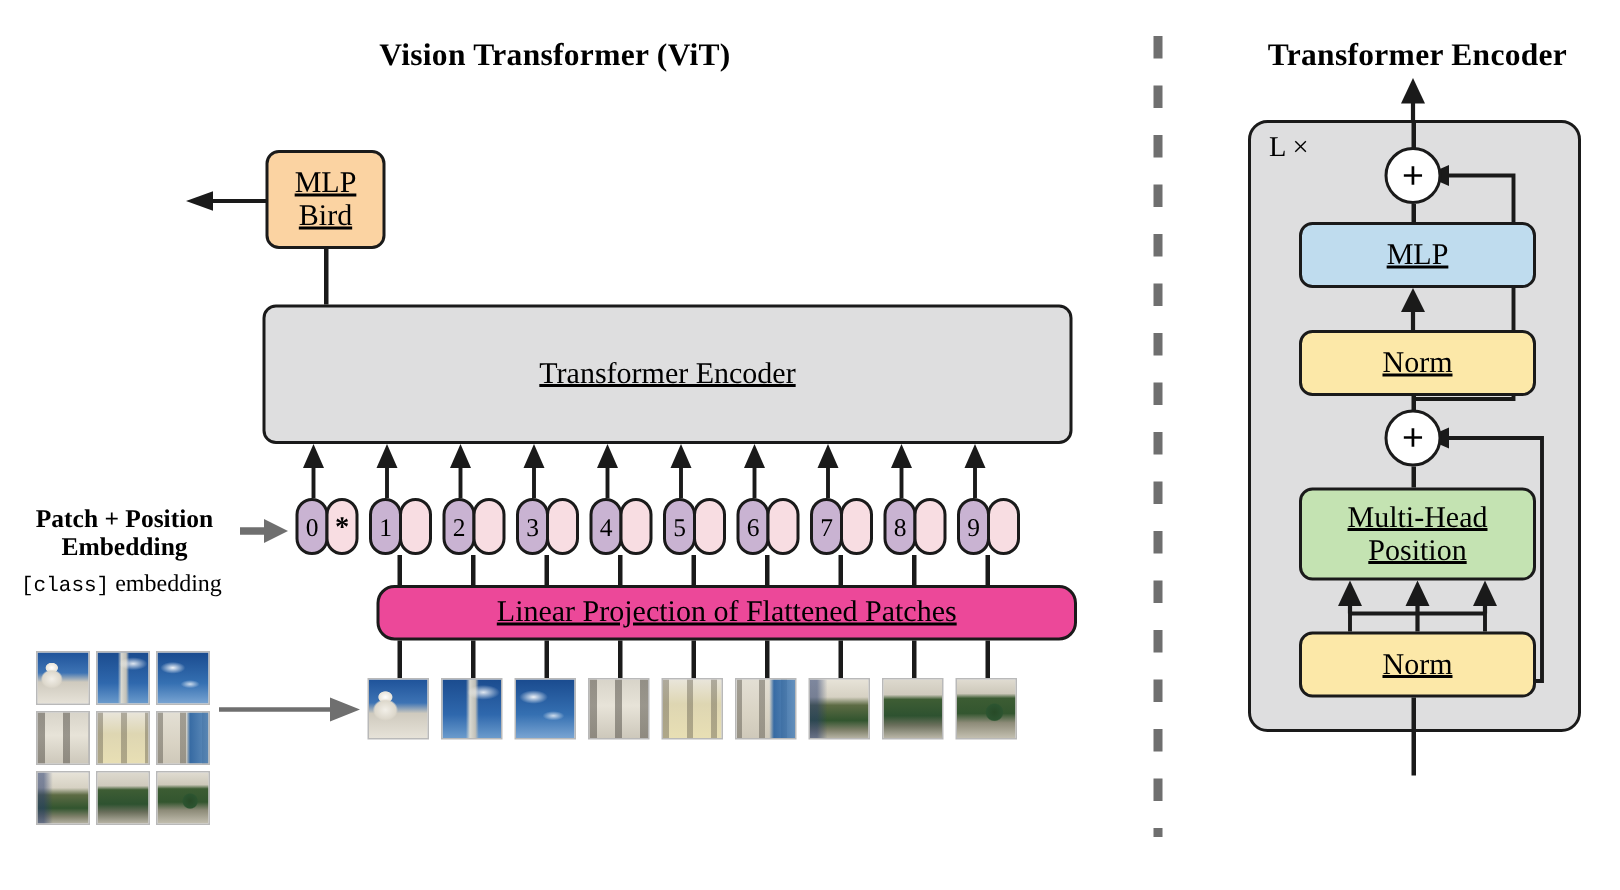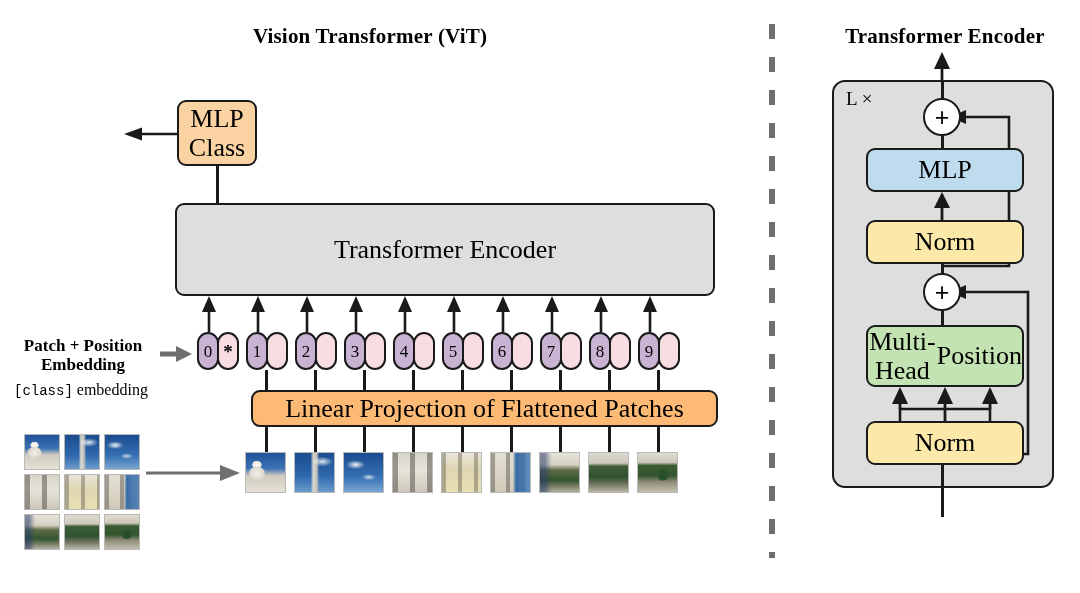--- a/index.html
+++ b/index.html
@@ -32,21 +32,22 @@
 
   
   .node {
     box-sizing: border-box;
     border: 2.2px solid #1a1a1a;
     display: flex;
     align-items: center;
     justify-content: center;
     text-align: center;
     line-height: 1.12;
-    font-size: 26px;
+    font-size: 20px;
+    text-decoration: underline;
   }
   .node.rounded { border-radius: 9px; }
 
   .class-pill {
     box-sizing: border-box;
     border: 2.2px solid #1a1a1a;
     border-radius: 60px;
     display: flex;
     flex-direction: column;
     align-items: center;
@@ -179,21 +180,21 @@
   <div class="abs panel-title" style="left:160px; top:24px; width:420px;">Vision Transformer (ViT)</div>
 
 
   <svg class="abs" style="left:122px; top:126px;" width="60" height="16">
     <line x1="58" y1="8" x2="18" y2="8" stroke="#1a1a1a" stroke-width="2.6"></line>
     <polygon points="2,8 20,1.5 20,14.5" fill="#1a1a1a"></polygon>
   </svg>
 
   <div class="abs node rounded" style="left:177px; top:100px; width:80px; height:66px; background:#fbd3a2; flex-direction:column;">
     <span>MLP</span>
-    <span>Class</span>
+    <span>Bird</span>
   </div>
 
   <div class="abs ln ln-v" style="left:216px; top:166px; height:37px;"></div>
 
   <div class="abs node rounded" style="left:175px; top:203px; width:540px; height:93px; background:#dededf;">
     <span>Transformer Encoder</span>
   </div>
 
   <svg class="abs" style="left:195px; top:296px;" width="510" height="36">
     <g fill="#1a1a1a" stroke="#1a1a1a" stroke-width="2.6">
@@ -280,21 +281,21 @@
   <div class="abs ln ln-v" style="left:265px; top:370px; height:22px;"></div>
   <div class="abs ln ln-v" style="left:314px; top:370px; height:22px;"></div>
   <div class="abs ln ln-v" style="left:363px; top:370px; height:22px;"></div>
   <div class="abs ln ln-v" style="left:412px; top:370px; height:22px;"></div>
   <div class="abs ln ln-v" style="left:461px; top:370px; height:22px;"></div>
   <div class="abs ln ln-v" style="left:510px; top:370px; height:22px;"></div>
   <div class="abs ln ln-v" style="left:559px; top:370px; height:22px;"></div>
   <div class="abs ln ln-v" style="left:608px; top:370px; height:22px;"></div>
   <div class="abs ln ln-v" style="left:657px; top:370px; height:22px;"></div>
 
-  <div class="abs node rounded" style="left:251px; top:390px; width:467px; height:37px; background:#fdba74;">
+  <div class="abs node rounded" style="left:251px; top:390px; width:467px; height:37px; background:#ec4899;border-radius:12px;">
     <span>Linear Projection of Flattened Patches</span>
   </div>
 
   <div class="abs ln ln-v" style="left:265px; top:427px; height:25px;"></div>
   <div class="abs ln ln-v" style="left:314px; top:427px; height:25px;"></div>
   <div class="abs ln ln-v" style="left:363px; top:427px; height:25px;"></div>
   <div class="abs ln ln-v" style="left:412px; top:427px; height:25px;"></div>
   <div class="abs ln ln-v" style="left:461px; top:427px; height:25px;"></div>
   <div class="abs ln ln-v" style="left:510px; top:427px; height:25px;"></div>
   <div class="abs ln ln-v" style="left:559px; top:427px; height:25px;"></div>
@@ -369,21 +370,21 @@
   <div class="abs node rounded" style="left:866px; top:220px; width:158px; height:44px; background:#fce8a8;">
     <span>Norm</span>
   </div>
 
   <div class="abs ln ln-v" style="left:941px; top:264px; height:38px;"></div>
 
   <div class="abs plus" style="left:923px; top:273px;">+</div>
 
   <div class="abs ln ln-v" style="left:941px; top:311px; height:14px;"></div>
 
-  <div class="abs node rounded" style="left:866px; top:325px; width:158px; height:62px; background:#c4e3b2; flex-direction:row;">
+  <div class="abs node rounded" style="left:866px; top:325px; width:158px; height:62px; background:#c4e3b2; flex-direction:column;">
     <span>Multi-Head</span>
     <span>Position</span>
   </div>
 
   <svg class="abs" style="left:880px; top:387px;" width="130" height="34">
     <path d="M 20 34 L 20 22 L 110 22 L 110 34" fill="none" stroke="#1a1a1a" stroke-width="2.6"></path>
     <line x1="65" y1="34" x2="65" y2="14" stroke="#1a1a1a" stroke-width="2.8"></line>
     <line x1="20" y1="22" x2="20" y2="14" stroke="#1a1a1a" stroke-width="2.8"></line>
     <line x1="110" y1="22" x2="110" y2="14" stroke="#1a1a1a" stroke-width="2.8"></line>
     <polygon points="20,0 12,17 28,17" fill="#1a1a1a"></polygon>

